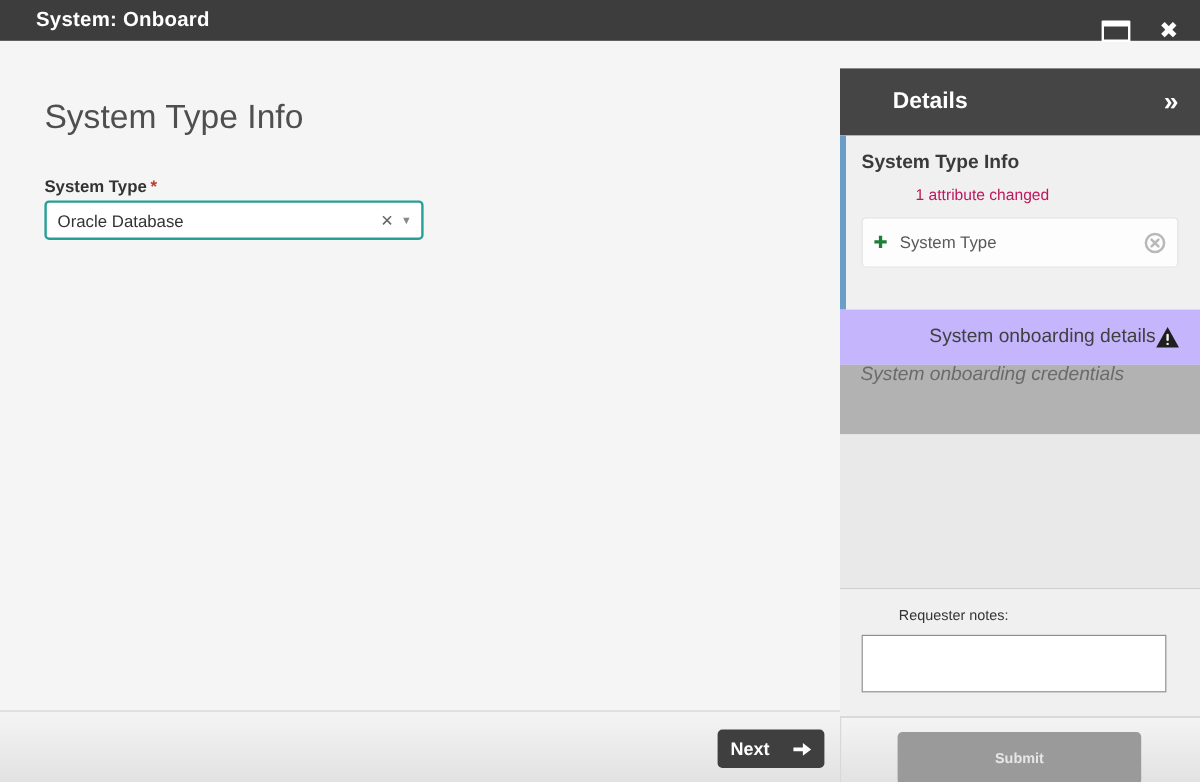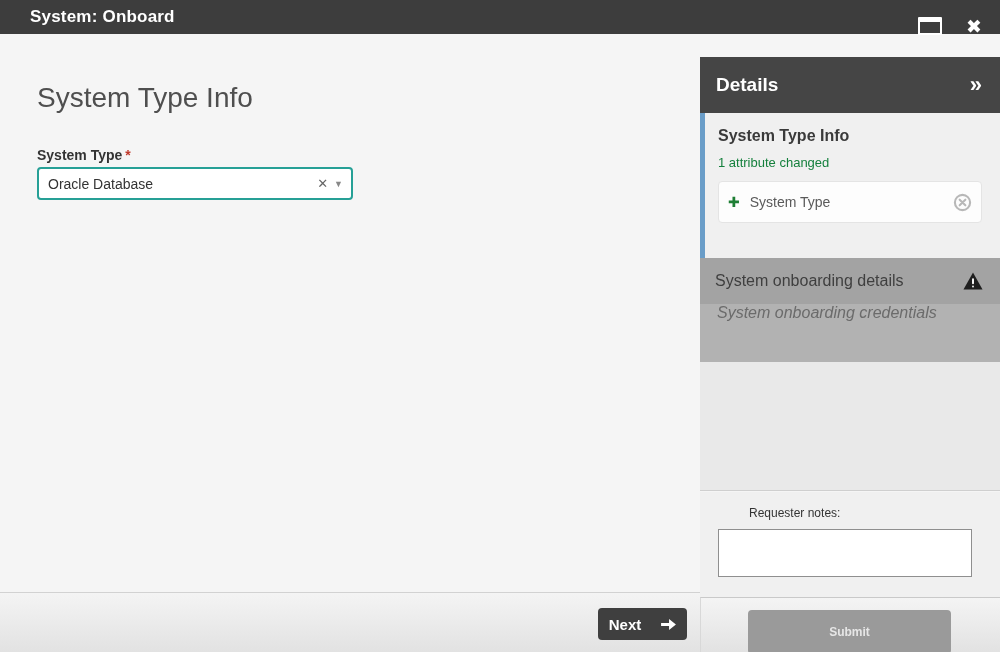--- a/index.html
+++ b/index.html
@@ -79,44 +79,44 @@
   }
   .next-arrow-icon svg { display: block; }
 
   
   .panel {
     position: absolute; left: 700px; top: 52px; width: 300px; height: 600px;
     background: #f5f5f5;
   }
   .panel-header {
     position: absolute; left: 0; top: 5px; width: 300px; height: 56px;
-    background: #454545; display: flex; align-items: center;
+    background: #454545; display: flex; align-items: center; padding-left: 28px;
   }
   .panel-header-title { color: #ffffff; font-size: 19px; font-weight: 600; margin-left: 16px; flex: 1; }
   .panel-collapse { color: #ffffff; font-size: 22px; font-weight: 600; margin-right: 18px; cursor: pointer; line-height: 1; }
 
   .change-section {
     position: absolute; left: 0; top: 61px; width: 300px; height: 145px;
     background: #f0f0f0; border-left: 5px solid #6a9dc8;
     padding: 14px 18px 0 13px;
   }
   .change-section-title { font-size: 16px; font-weight: 600; color: #3a3a3a; }
-  .change-summary { font-size: 13px; color: #15803d; margin-top: 10px; }
+  .change-summary { font-size: 13px; color: #be185d; margin-top: 10px; margin-left: 45px; }
   .change-card {
     margin-top: 11px; height: 42px; width: 264px;
     background: #fdfdfd; border: 1px solid #e4e4e4; border-radius: 4px;
     display: flex; align-items: center; padding: 0 9px;
   }
   .plus-icon { color: #1e7e34; font-size: 14px; font-weight: bold; }
   .change-attr { flex: 1; font-size: 14px; color: #5a5a5a; margin-left: 10px; }
   .revert-icon { cursor: pointer; display: flex; }
 
   .nav-row-details {
     position: absolute; left: 0; top: 206px; width: 300px; height: 46px;
-    background: #a3a3a3; display: flex; align-items: center; cursor: pointer;
+    background: #c4b5fd; display: flex; align-items: center; cursor: pointer; text-align: right;
   }
   .nav-row-details .nav-label { flex: 1; font-size: 16px; color: #3f3f3f; margin-left: 15px; }
   .warning-icon { margin-right: 17px; display: flex; }
 
   .nav-row-credentials {
     position: absolute; left: 0; top: 252px; width: 300px; height: 58px;
     background: #b2b2b2; display: flex; align-items: flex-start; cursor: pointer;
   }
   .nav-row-credentials .nav-label {
     font-size: 16px; font-style: italic; color: #6b6b6b; margin-left: 17px;

